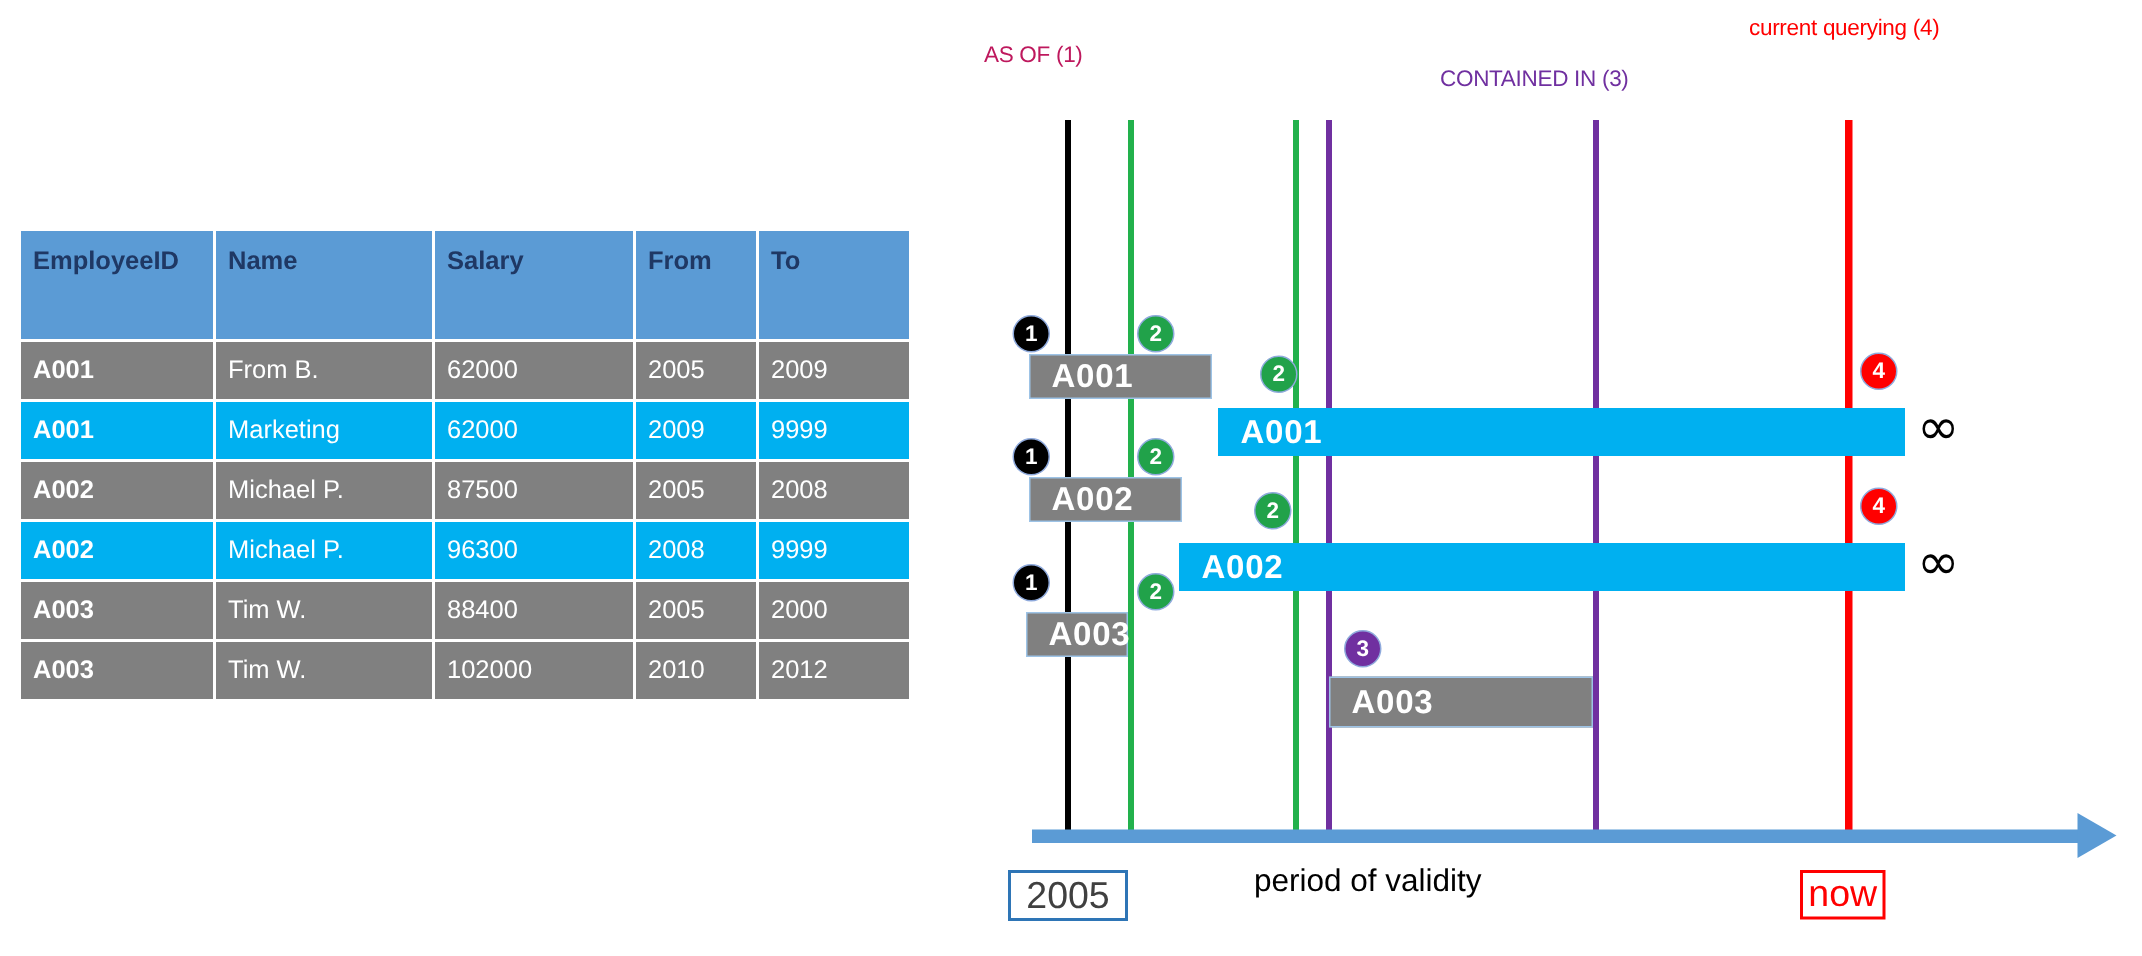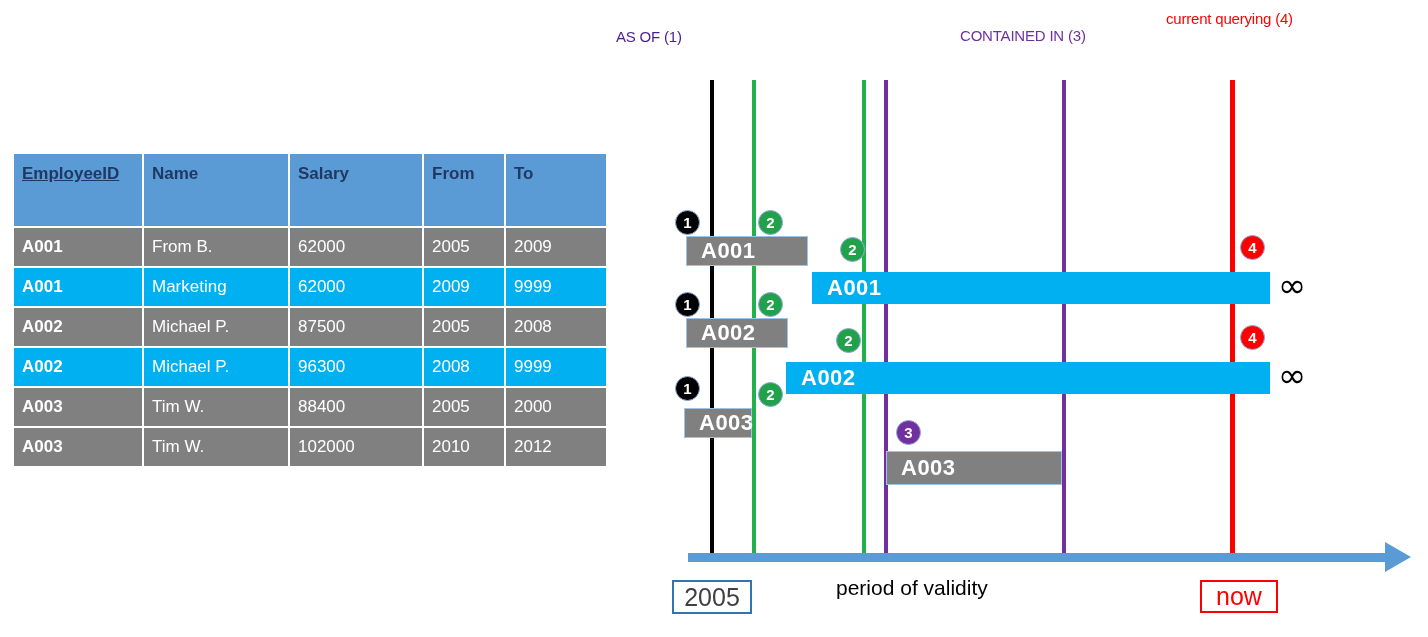--- a/index.html
+++ b/index.html
@@ -17,35 +17,35 @@
   }
   #emp-table th,#emp-table td{
     height:38px;padding:0 8px;vertical-align:middle;
     font-size:17px;color:#ffffff;text-align:left;
     overflow:hidden;white-space:nowrap;
   }
   #emp-table thead th{
     background:#5b9bd5;color:#1f3864;font-weight:bold;height:62px;
     vertical-align:top;padding-top:10px;font-size:17px;
   }
-  #emp-table thead th.pk span{text-decoration:underline;}
+  #emp-table thead th.pk span{}
   tr.r-gray td{background:#808080;}
   tr.r-cyan td{background:#00b0f0;}
   #emp-table td.idcell{font-weight:bold;}
   .col-id{width:128px;}
   .col-name{width:144px;}
   .col-sal{width:132px;}
   .col-from{width:80px;}
   .col-to{width:100px;}
 
   
   .legend{position:absolute;font-size:15px;white-space:nowrap;letter-spacing:-0.2px;}
-  .legend.l1{left:616px;top:28px;color:#4c1d95;text-align:right;}
+  .legend.l1{left:656px;top:28px;color:#be185d;text-align:right;}
   .legend.l2{left:742px;top:28px;color:#22b14c;}
-  .legend.l3{left:960px;top:27px;color:#7030a0;}
+  .legend.l3{left:960px;top:44px;color:#7030a0;}
   .legend.l4{left:1166px;top:6px;color:#ff0000;line-height:25px;}
 
   .vline{position:absolute;width:4px;}
 
   .bar{position:absolute;display:flex;align-items:center;
        box-sizing:border-box;border:1px solid #9dc3e6;}
   .bar span{font-size:22px;font-weight:bold;color:#ffffff;
             margin-left:14px;letter-spacing:0.5px;}
   .bar.gray{background:#808080;}
   .bar.cyan{background:#00b0f0;border-color:#00b0f0;}
@@ -65,21 +65,21 @@
   .axis{position:absolute;left:688px;top:553px;width:700px;height:9px;
         background:#5b9bd5;}
   .axis-head{position:absolute;left:1385px;top:542px;width:0;height:0;
         border-top:15px solid transparent;border-bottom:15px solid transparent;
         border-left:26px solid #5b9bd5;}
 
   .tagbox{position:absolute;box-sizing:border-box;display:flex;
           align-items:center;justify-content:center;font-size:25px;}
   .tagbox.year{left:672px;top:580px;width:80px;height:34px;
           border:2px solid #2e75b6;color:#404040;}
-  .tagbox.now{left:1200px;top:580px;width:78px;height:33px;
+  .tagbox.now{left:1200px;top:580px;width:57px;height:33px;
           border:2px solid #ff0000;color:#ff0000;}
 
   .validity{position:absolute;left:836px;top:576px;font-size:21px;color:#000000;}
 </style>
 </head>
 <body>
 
 <div class="stage">
 
   <table id="emp-table">

